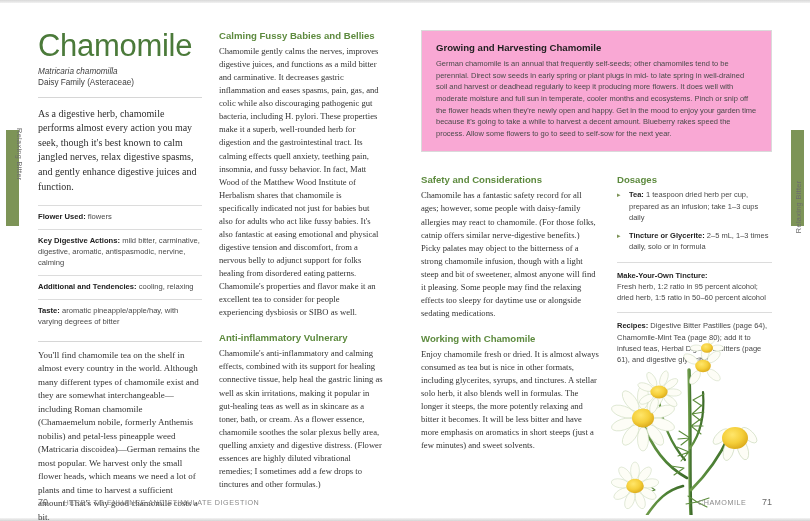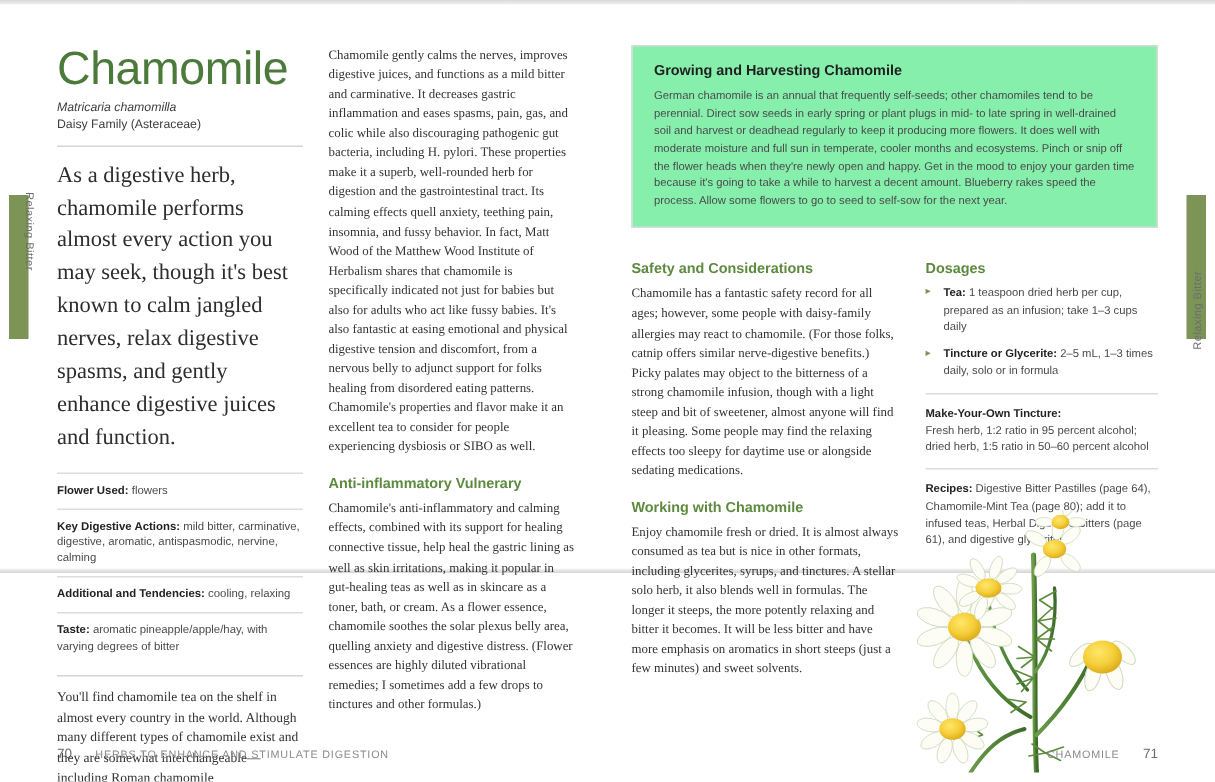--- a/index.html
+++ b/index.html
@@ -12,21 +12,21 @@
     width: 810px;
     height: 521px;
     overflow: hidden;
     font-family: "Liberation Serif", serif;
     color: #2b2b2b;
   }
 
   .spread {
     position: relative;
     width: 810px;
-    height: 382px;
+    height: 521px;
     background: #ffffff;
     box-sizing: border-box;
   }
 
   
   .page-edge-top {
     position: absolute;
     left: 0; right: 0; top: 0;
     height: 3px;
     background: linear-gradient(to bottom, #d8d8d8, #f2f2f2);
@@ -113,21 +113,21 @@
   }
 
   .rule {
     border: 0;
     border-top: 1px solid #d6d6d6;
     margin: 7px 0;
   }
 
   p.lead {
     font-family: "Liberation Serif", serif;
-    font-size: 15px;
+    font-size: 10px;
     line-height: 1.46;
     color: #2d2d2d;
     margin: 9px 0 11px 0;
   }
 
   .factlist { margin: 0; padding: 0; }
   .fact {
     font-family: "Liberation Sans", sans-serif;
     font-size: 7.6px;
     line-height: 1.44;
@@ -152,21 +152,21 @@
     font-size: 9.6px;
     font-weight: 700;
     color: #5d8a3e;
     margin: 0 0 4px 0;
   }
   h2.sub.spaced { margin-top: 13px; }
 
   
   .callout {
     border: 1px solid #dadada;
-    background: #86efac;
+    background: #f9a8d4;
     padding: 11px 14px 12px 14px;
     box-sizing: border-box;
     margin-bottom: 22px;
   }
   .callout h3 {
     font-family: "Liberation Sans", sans-serif;
     font-size: 9.6px;
     font-weight: 700;
     color: #1f1f1f;
     margin: 0 0 5px 0;
@@ -288,20 +288,21 @@
             <span>aromatic pineapple/apple/hay, with varying degrees of bitter</span>
           </div>
         </div>
 
         <hr class="rule">
 
         <p class="body" style="font-size:9px;line-height:1.5;margin-top:7px;">You'll find chamomile tea on the shelf in almost every country in the world. Although many different types of chamomile exist and they are somewhat interchangeable—including Roman chamomile (Chamaemelum nobile, formerly Anthemis nobilis) and petal-less pineapple weed (Matricaria discoidea)—German remains the most popular. We harvest only the small flower heads, which means we need a lot of plants and time to harvest a sufficient amount. That's why good chamomile costs a bit.</p>
       </div>
 
       <div class="col col-b">
+        <h2 class="sub">Calming Fussy Babies and Bellies</h2>
         <p class="body">Chamomile gently calms the nerves, improves digestive juices, and functions as a mild bitter and carminative. It decreases gastric inflammation and eases spasms, pain, gas, and colic while also discouraging pathogenic gut bacteria, including H. pylori. These properties make it a superb, well-rounded herb for digestion and the gastrointestinal tract. Its calming effects quell anxiety, teething pain, insomnia, and fussy behavior. In fact, Matt Wood of the Matthew Wood Institute of Herbalism shares that chamomile is specifically indicated not just for babies but also for adults who act like fussy babies. It's also fantastic at easing emotional and physical digestive tension and discomfort, from a nervous belly to adjunct support for folks healing from disordered eating patterns. Chamomile's properties and flavor make it an excellent tea to consider for people experiencing dysbiosis or SIBO as well.</p>
 
         <h2 class="sub spaced">Anti-inflammatory Vulnerary</h2>
         <p class="body">Chamomile's anti-inflammatory and calming effects, combined with its support for healing connective tissue, help heal the gastric lining as well as skin irritations, making it popular in gut-healing teas as well as in skincare as a toner, bath, or cream. As a flower essence, chamomile soothes the solar plexus belly area, quelling anxiety and digestive distress. (Flower essences are highly diluted vibrational remedies; I sometimes add a few drops to tinctures and other formulas.)</p>
       </div>
 
     </div>
 
     <div class="footer left">
       <span class="pageno">70</span>

